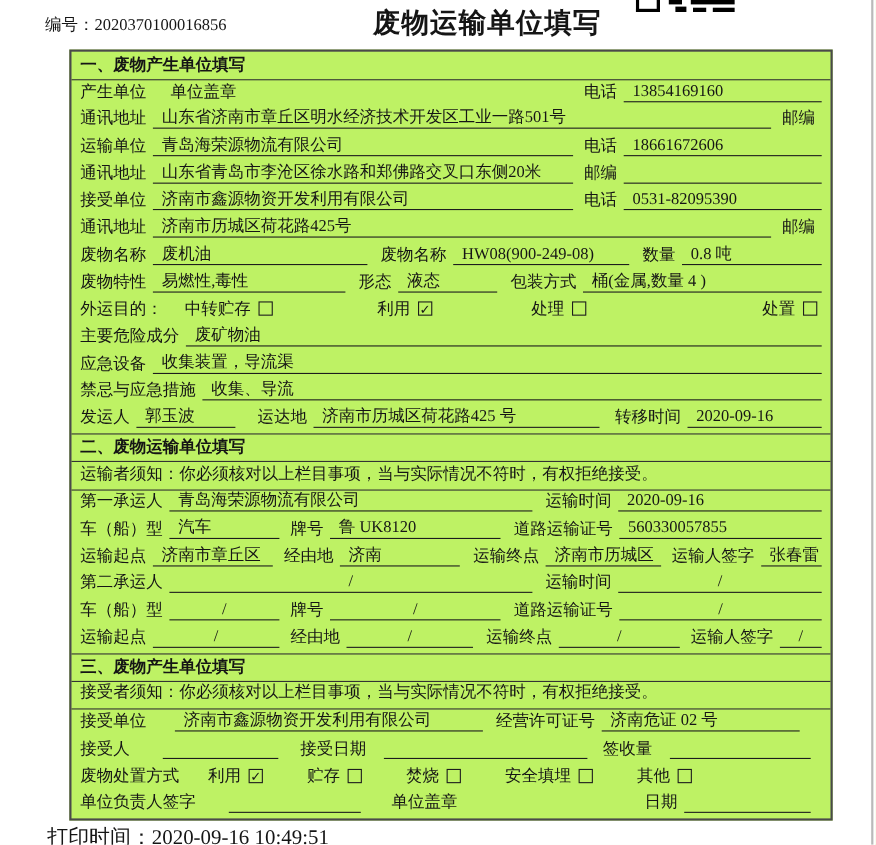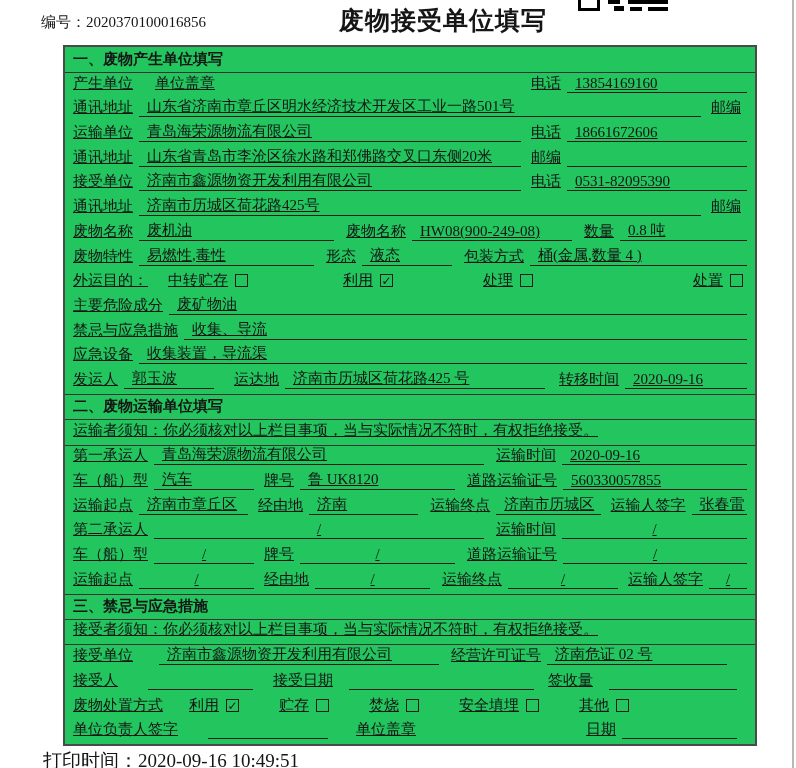--- a/index.html
+++ b/index.html
@@ -13,26 +13,26 @@
 
   
   .serial { position:absolute; left:41px; top:13px; font-size:15px; white-space:nowrap; }
   .doc-title { position:absolute; left:90px; right:0; top:4px; text-align:center;
     font-family:"Liberation Sans","DejaVu Sans",sans-serif;
     font-size:25px; font-weight:bold; letter-spacing:1px; }
   .qr-frag { position:absolute; left:578px; top:0; width:90px; height:11px; }
 
   
   .form { position:absolute; left:63px; top:45px; width:694px; height:701px;
-    border:2px solid #4a4a4a; display:flex; flex-direction:column; background:#22c55e; }
+    border:2px solid #4a4a4a; display:flex; flex-direction:column; background:#bef264; }
   .sec-head { flex:0 0 26px; display:flex; align-items:center; padding:0 8px;
     font-family:"Liberation Sans","DejaVu Sans",sans-serif;
     font-weight:bold; font-size:15px; border-bottom:1.5px solid #333; }
   .sec-head.bt { border-top:1.5px solid #333; }
-  .row { flex:1 1 0; display:flex; align-items:flex-end; padding:0 8px 5px 8px; min-height:0;text-decoration:underline; }
+  .row { flex:1 1 0; display:flex; align-items:flex-end; padding:0 8px 5px 8px; min-height:0; }
   .row.bb { border-bottom:1px solid #333; }
 
   .lbl { white-space:nowrap; margin-right:6px; }
   .u { border-bottom:1px solid #1d1d1d; padding:0 5px 0 8px; white-space:nowrap;
        overflow:hidden; display:inline-block; }
   .u.c { text-align:center; padding:0; }
   .grow { flex:1 1 auto; }
   .w90{width:90px}.w100{width:100px}.w105{width:105px}.w110{width:110px}.w115{width:115px}
   .w120{width:120px}.w155{width:155px}.w160{width:160px}.w175{width:175px}.w180{width:180px}
   .w185{width:185px}.w195{width:195px}.w260{width:260px}.w270{width:270px}
@@ -50,21 +50,21 @@
 
   .print-time { position:absolute; left:43px; top:748px; font-size:19px; white-space:nowrap; }
 </style>
 </head>
 <body>
 
 <div class="page">
 
   <div class="serial"><span>编号：</span><span>2020370100016856</span></div>
 
-  <div class="doc-title">废物接受单位填写</div>
+  <div class="doc-title">废物运输单位填写</div>
 
   <svg class="qr-frag" viewBox="0 0 90 11" xmlns="http://www.w3.org/2000/svg">
     <rect x="0" y="0" width="3" height="11" fill="#000"></rect>
     <rect x="19" y="0" width="3" height="11" fill="#000"></rect>
     <rect x="0" y="8" width="22" height="3" fill="#000"></rect>
     <rect x="30" y="0" width="12" height="4" fill="#000"></rect>
     <rect x="36" y="6" width="10" height="5" fill="#000"></rect>
     <rect x="50" y="0" width="40" height="4" fill="#000"></rect>
     <rect x="52" y="7" width="12" height="4" fill="#000"></rect>
     <rect x="70" y="7" width="20" height="4" fill="#000"></rect>
@@ -151,27 +151,27 @@
         <span class="cb"></span>
       </span>
     </div>
 
     <div class="row">
       <span class="lbl">主要危险成分</span>
       <span class="u grow">废矿物油</span>
     </div>
 
     <div class="row">
+      <span class="lbl">应急设备</span>
+      <span class="u grow">收集装置，导流渠</span>
+    </div>
+
+    <div class="row">
       <span class="lbl">禁忌与应急措施</span>
       <span class="u grow">收集、导流</span>
-    </div>
-
-    <div class="row">
-      <span class="lbl">应急设备</span>
-      <span class="u grow">收集装置，导流渠</span>
     </div>
 
     <div class="row">
       <span class="lbl">发运人</span>
       <span class="u w90">郭玉波</span>
       <span class="lbl ml20">运达地</span>
       <span class="u w260">济南市历城区荷花路425 号</span>
       <span class="lbl ml14">转移时间</span>
       <span class="u grow">2020-09-16</span>
     </div>
@@ -229,21 +229,21 @@
       <span class="lbl">运输起点</span>
       <span class="u c w115">/</span>
       <span class="lbl ml10">经由地</span>
       <span class="u c w115">/</span>
       <span class="lbl ml12">运输终点</span>
       <span class="u c w110">/</span>
       <span class="lbl ml10">运输人签字</span>
       <span class="u c grow">/</span>
     </div>
 
-    <div class="sec-head bt">三、禁忌与应急措施</div>
+    <div class="sec-head bt">三、废物产生单位填写</div>
 
     <div class="row bb">
       <span>接受者须知：你必须核对以上栏目事项，当与实际情况不符时，有权拒绝接受。</span>
     </div>
 
     <div class="row">
       <span class="lbl">接受单位</span>
       <span class="u w280 ml20">济南市鑫源物资开发利用有限公司</span>
       <span class="lbl ml12">经营许可证号</span>
       <span class="u grow mr20">济南危证 02 号</span>

